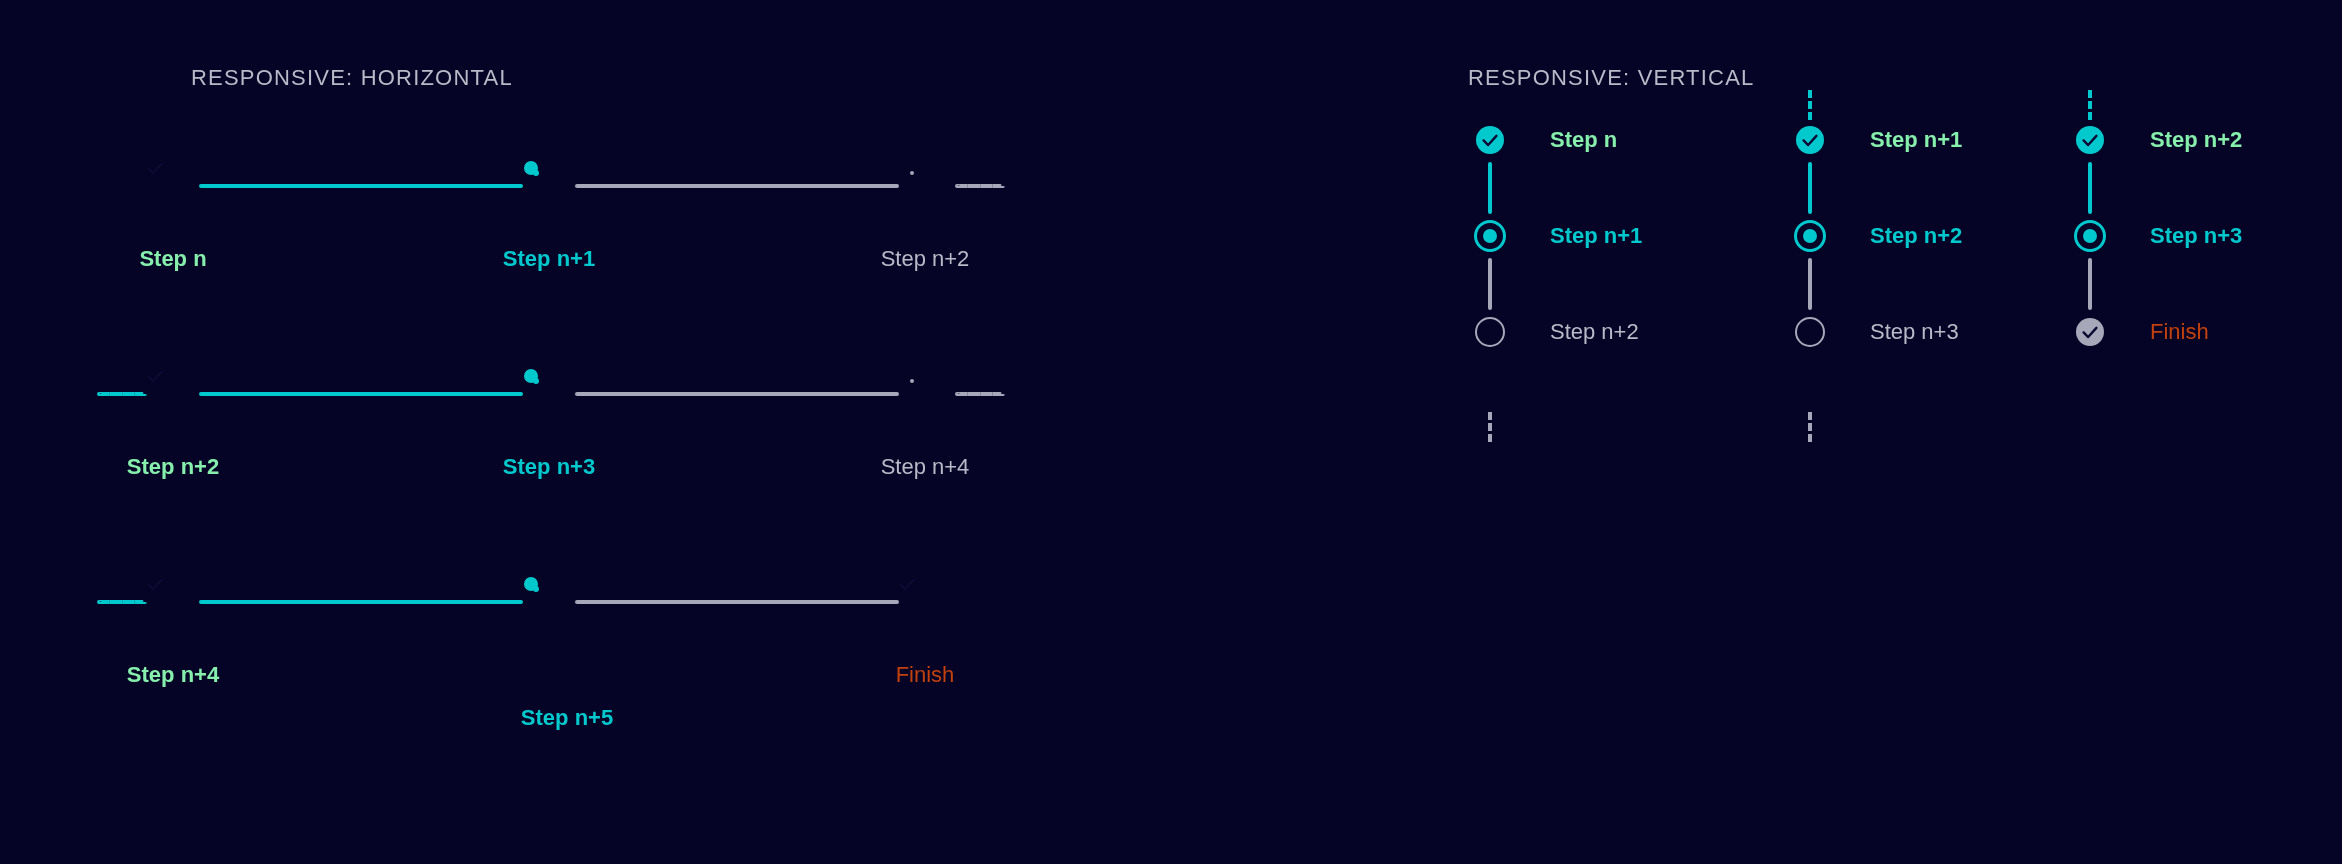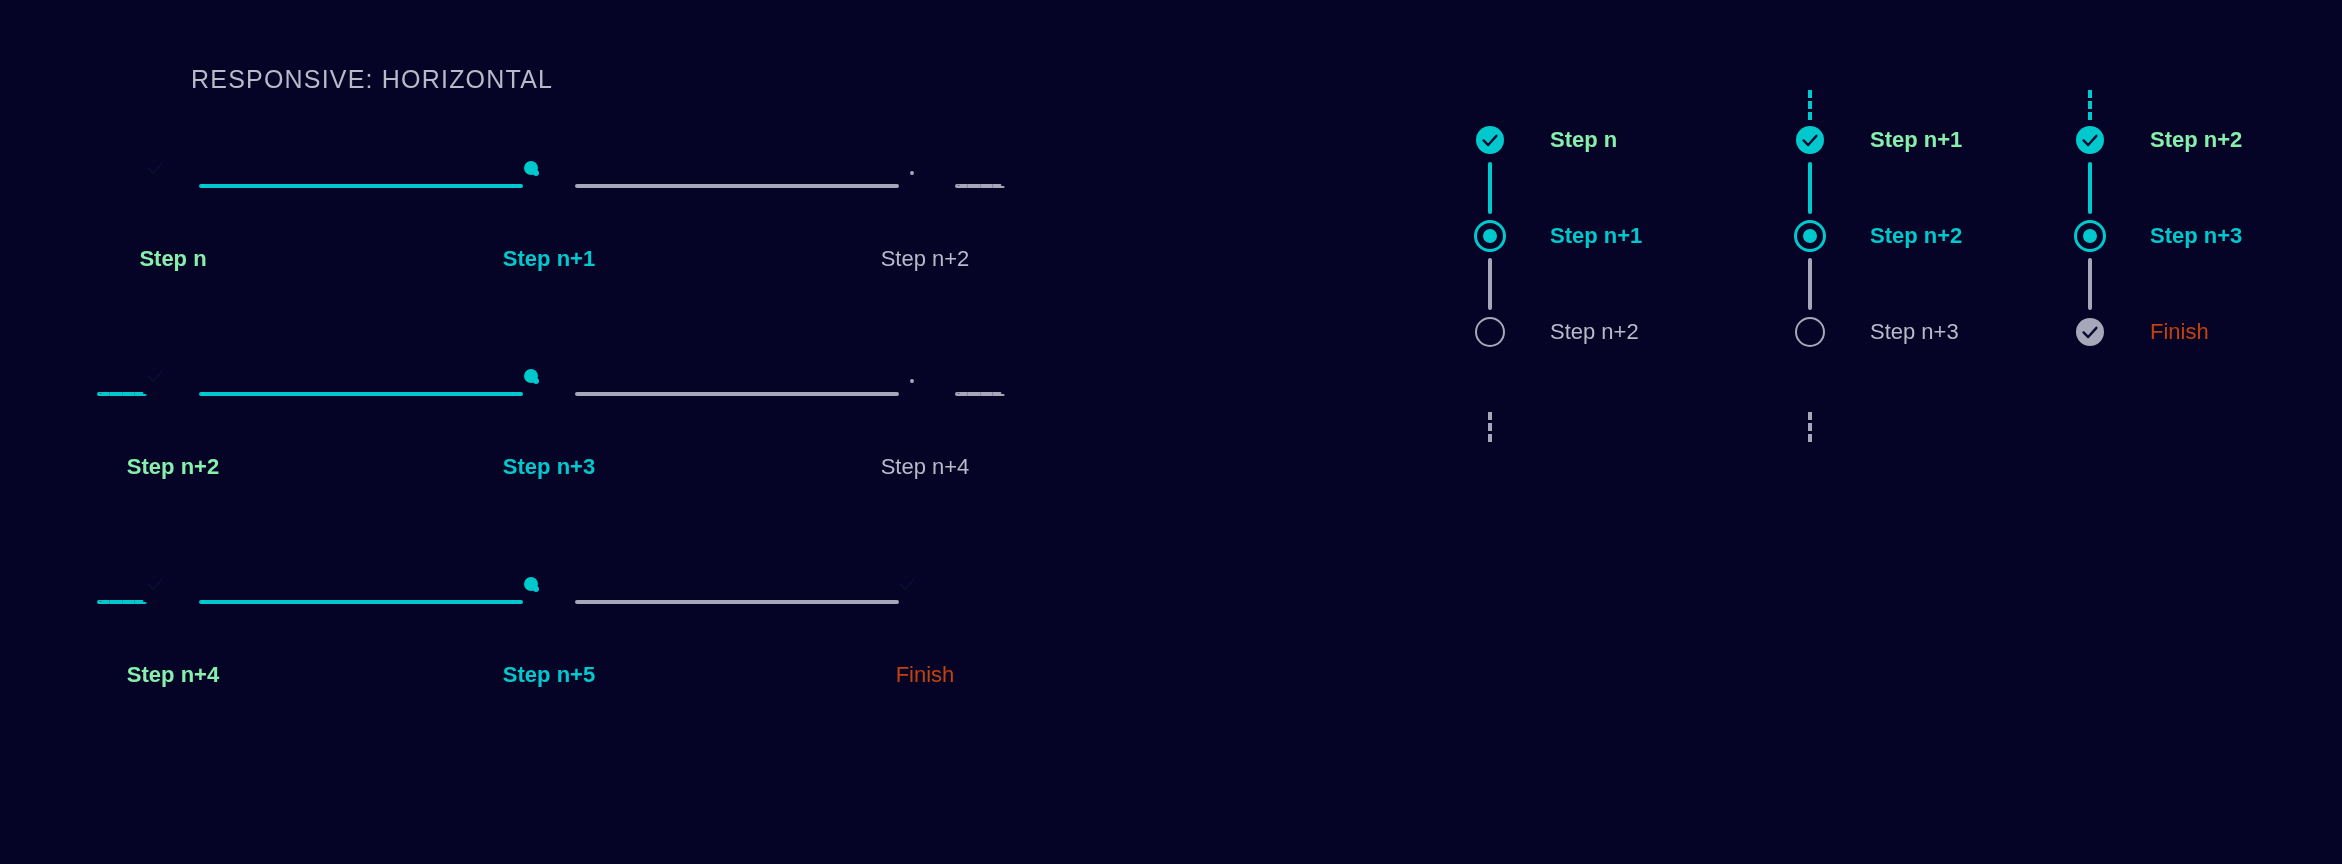--- a/index.html
+++ b/index.html
@@ -14,21 +14,21 @@
   .page {
     position: relative;
     width: 2342px;
     height: 864px;
     background: #050427;
   }
 
   
   .section-heading {
     position: absolute;
-    font-size: 25px;
+    font-size: 22px;
     font-weight: 400;
     letter-spacing: 1.2px;
     color: #b9bac8;
     white-space: nowrap;
   }
   #sec-h-heading { left: 191px; top: 65px; }
   #sec-v-heading { left: 1468px; top: 65px; }
 
   
   .h-stepper {
@@ -178,20 +178,21 @@
     line-height: 1;
   }
 </style>
 </head>
 <body>
 
 <div class="page">
 
   <div class="section-heading" id="sec-h-heading">RESPONSIVE: HORIZONTAL</div>
 
+  <div class="section-heading" id="sec-v-heading">RESPONSIVE: VERTICAL</div>
 
   <div id="horizontal-area">
       <div class="h-stepper" style="top: 168px;">
         <div class="h-row-track">
           <span class="h-seg solid-active" style="left:44px;width:324px;"></span>
           <span class="h-seg solid-idle" style="left:420px;width:324px;"></span>
           <span class="h-seg dashed-idle" style="left:800px;width:50px;"></span>
           <span class="h-node" style="left:18px;"><span class="marker"><span class="disc-done"></span><svg class="check" viewBox="0 0 24 24">
                 <path d="M5 12.5 L10 17.5 L19 7.5" fill="none" stroke="#0a0a33" stroke-width="2.6" stroke-linecap="round" stroke-linejoin="round"></path>
               </svg></span></span>
@@ -230,21 +231,21 @@
           <span class="h-node" style="left:18px;"><span class="marker"><span class="disc-done"></span><svg class="check" viewBox="0 0 24 24">
                 <path d="M5 12.5 L10 17.5 L19 7.5" fill="none" stroke="#0a0a33" stroke-width="2.6" stroke-linecap="round" stroke-linejoin="round"></path>
               </svg></span></span>
           <span class="h-node" style="left:394px;"><span class="marker"><span class="ring-current"></span><span class="dot-current"></span></span></span>
           <span class="h-node" style="left:770px;"><span class="marker"><span class="disc-finish"></span><svg class="check" viewBox="0 0 24 24">
                 <path d="M5 12.5 L10 17.5 L19 7.5" fill="none" stroke="#0a0a33" stroke-width="2.6" stroke-linecap="round" stroke-linejoin="round"></path>
               </svg></span></span>
         </div>
         <div class="h-labels">
           <span class="h-label lbl-done" style="left:18px;">Step n+4</span>
-          <span class="h-label lbl-current" style="left:394px;">Step n+5</span>
+          <span class="h-label lbl-current" style="left:412px;margin-top:43px;">Step n+5</span>
           <span class="h-label lbl-finish" style="left:770px;">Finish</span>
         </div>
       </div>
     </div>
   <div id="vertical-area">
       <div class="v-col" id="v-col-0">
         <div class="v-item">
           <span class="v-conn solid-active"></span>
           <span class="marker">
             <span class="disc-done"></span>

